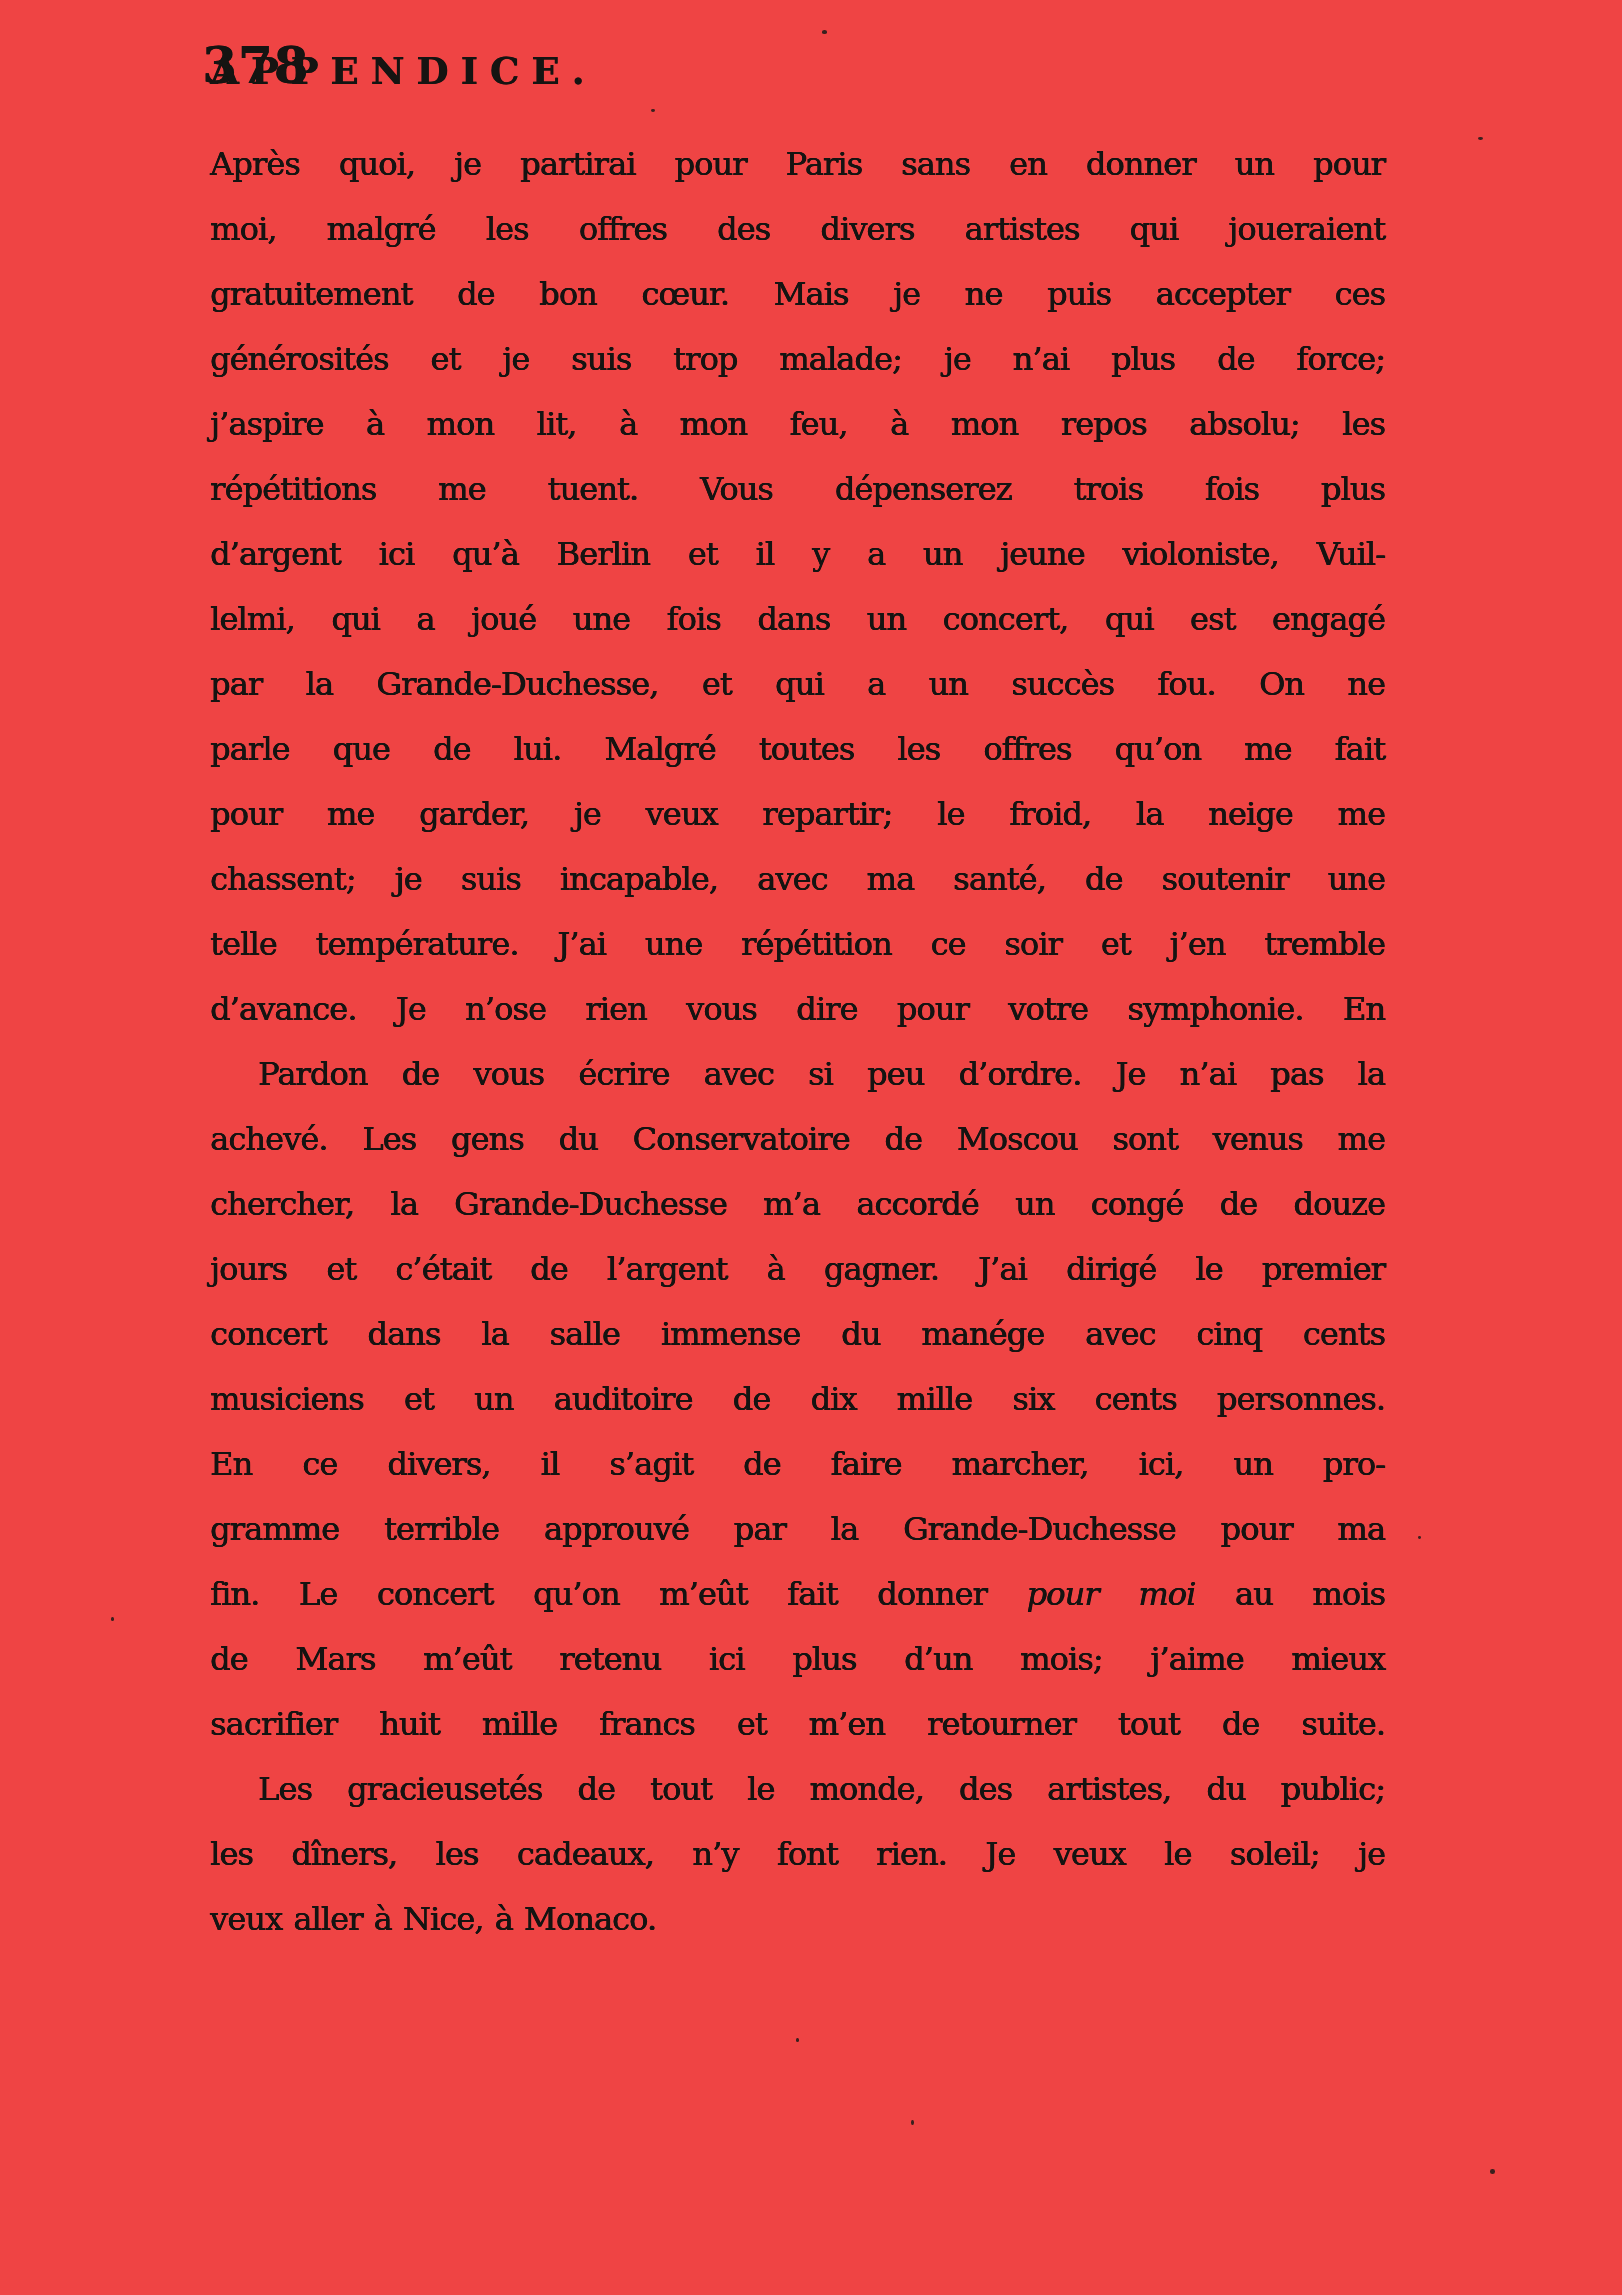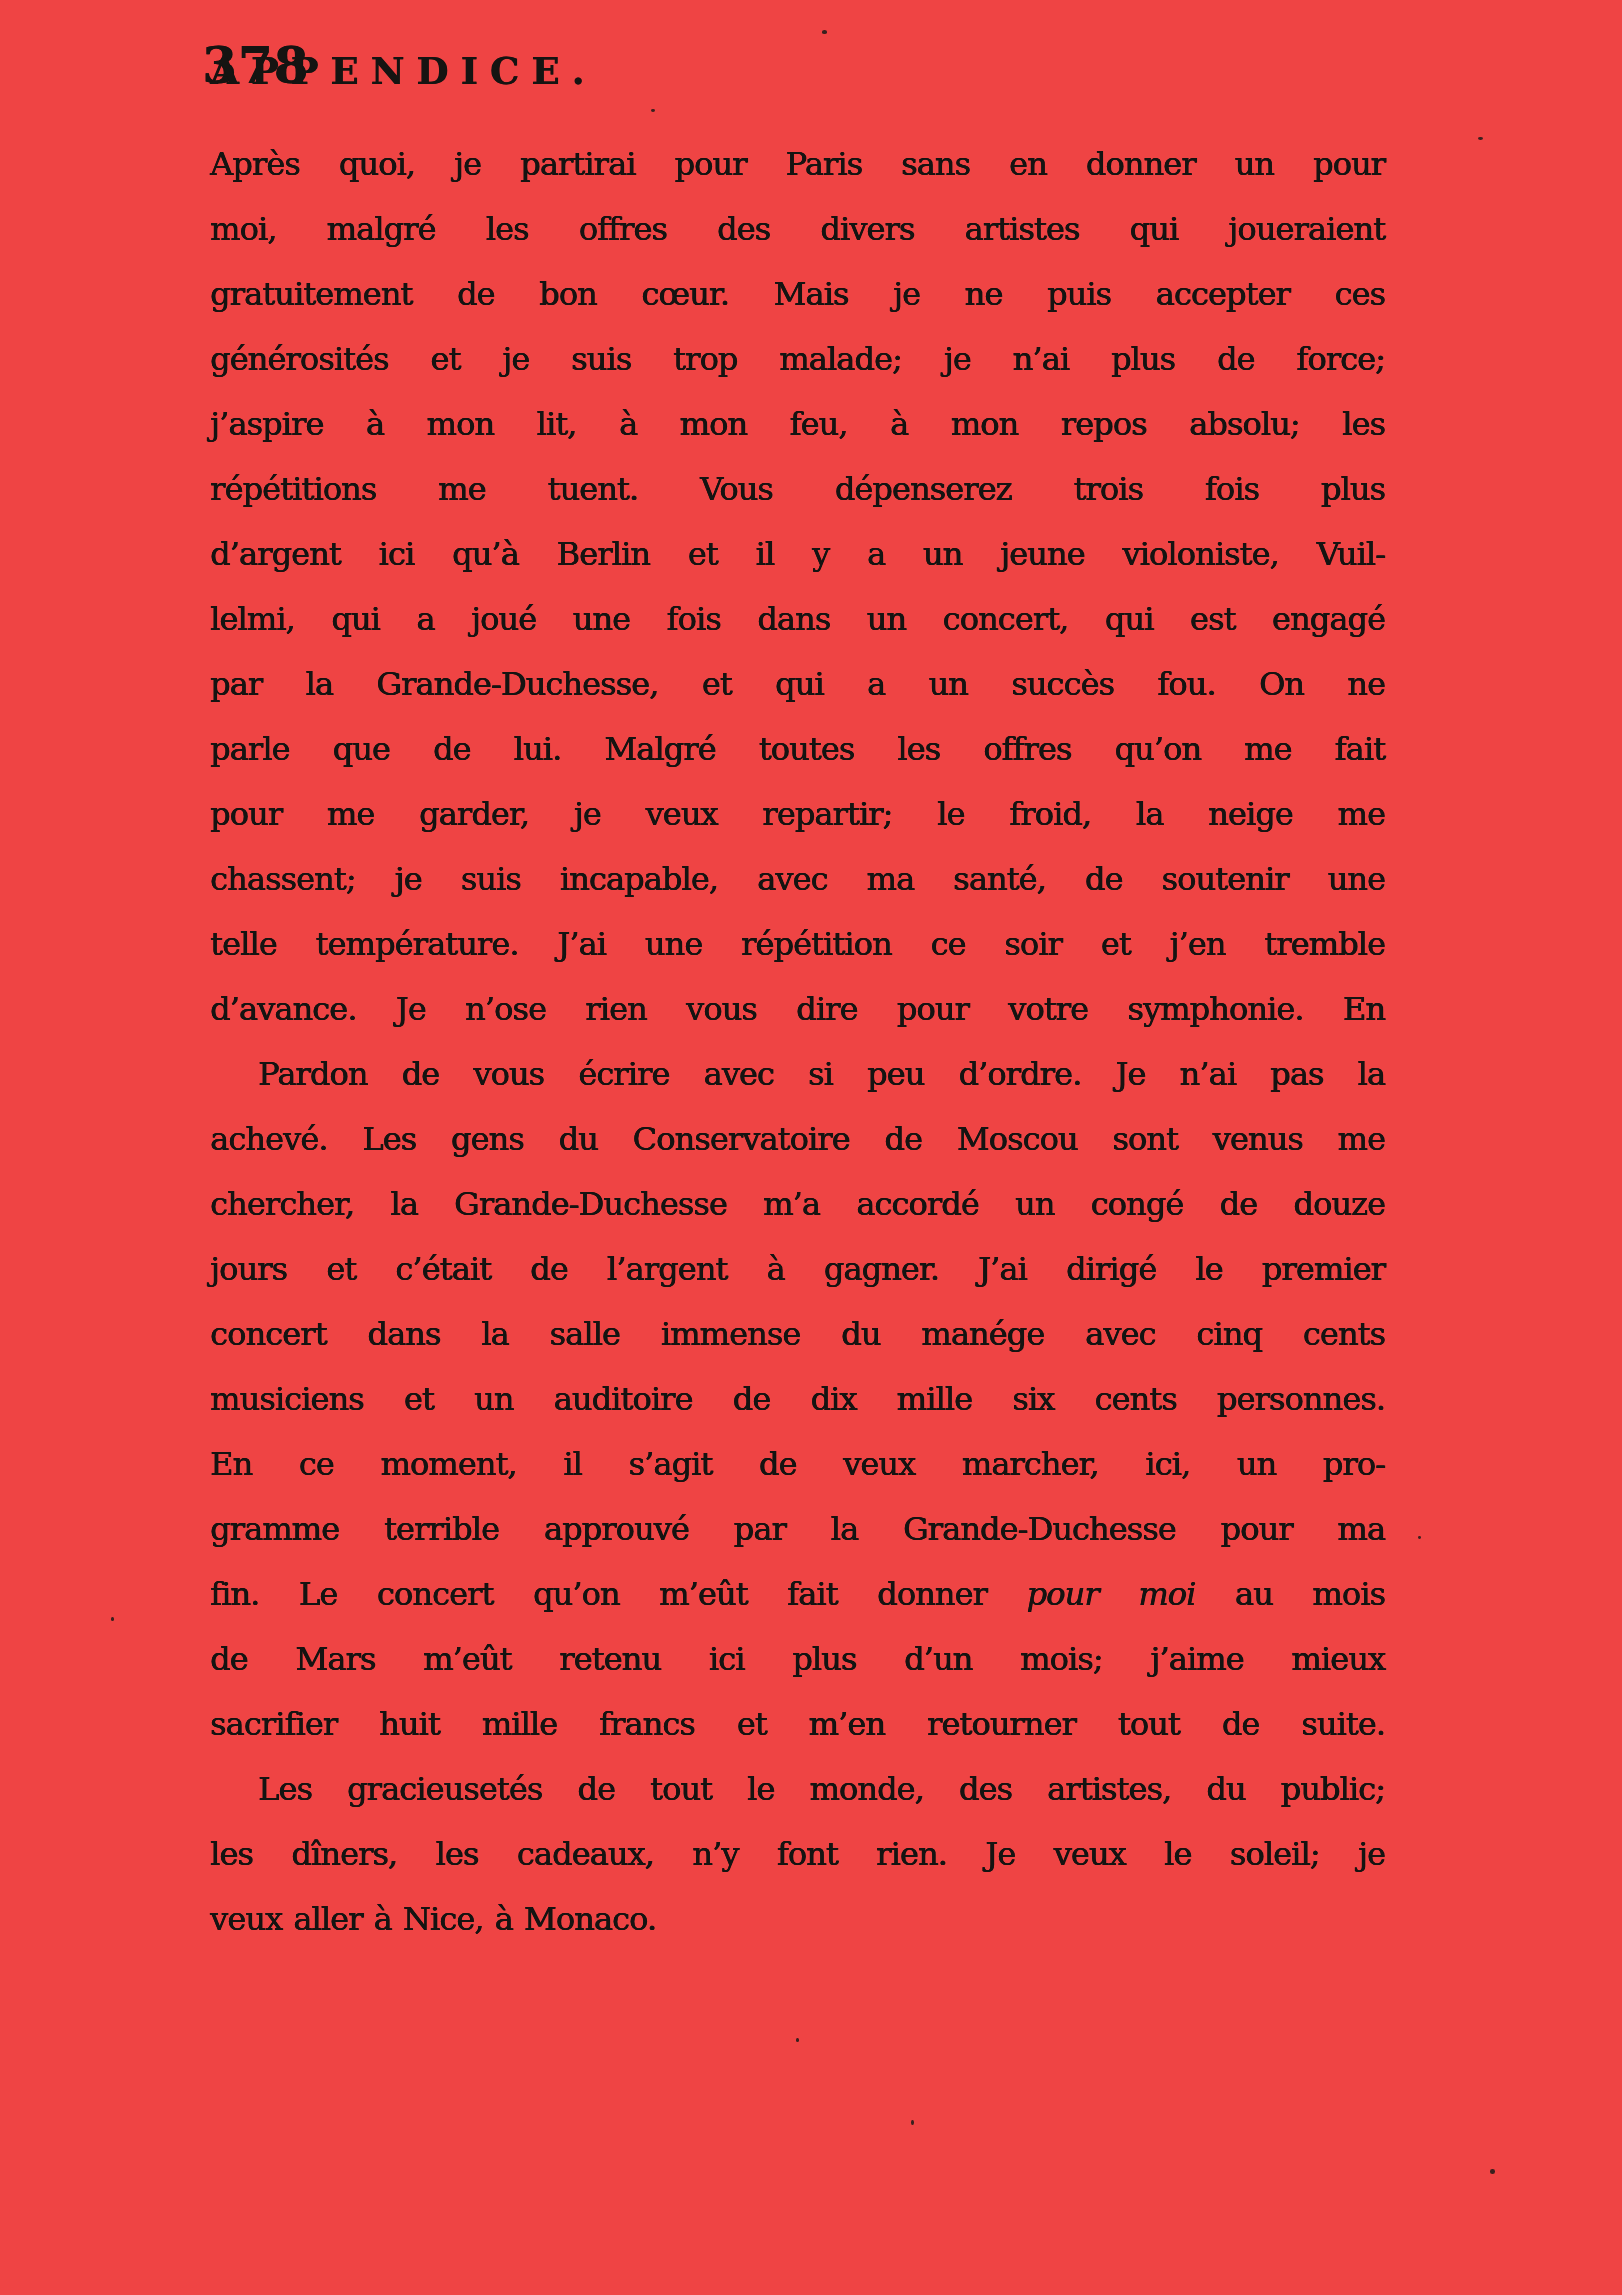--- a/index.html
+++ b/index.html
@@ -92,21 +92,21 @@
       <div class="line">d’avance. Je n’ose rien vous dire pour votre symphonie. En</div>
     </div>
 
     <div>
       <div class="line indent">Pardon de vous écrire avec si peu d’ordre. Je n’ai pas la</div>
       <div class="line">achevé. Les gens du Conservatoire de Moscou sont venus me</div>
       <div class="line">chercher, la Grande-Duchesse m’a accordé un congé de douze</div>
       <div class="line">jours et c’était de l’argent à gagner. J’ai dirigé le premier</div>
       <div class="line">concert dans la salle immense du manége avec cinq cents</div>
       <div class="line">musiciens et un auditoire de dix mille six cents personnes.</div>
-      <div class="line">En ce moment, il s’agit de veux marcher, ici, un pro-</div>
+      <div class="line">En ce divers, il s’agit de faire marcher, ici, un pro-</div>
       <div class="line">gramme terrible approuvé par la Grande-Duchesse pour ma</div>
       <div class="line">
         <span>fin. Le concert qu’on m’eût fait donner </span><span class="italic">pour moi</span><span> au mois</span>
       </div>
       <div class="line">de Mars m’eût retenu ici plus d’un mois; j’aime mieux</div>
       <div class="line">sacrifier huit mille francs et m’en retourner tout de suite.</div>
     </div>
 
     <div>
       <div class="line indent">Les gracieusetés de tout le monde, des artistes, du public;</div>

